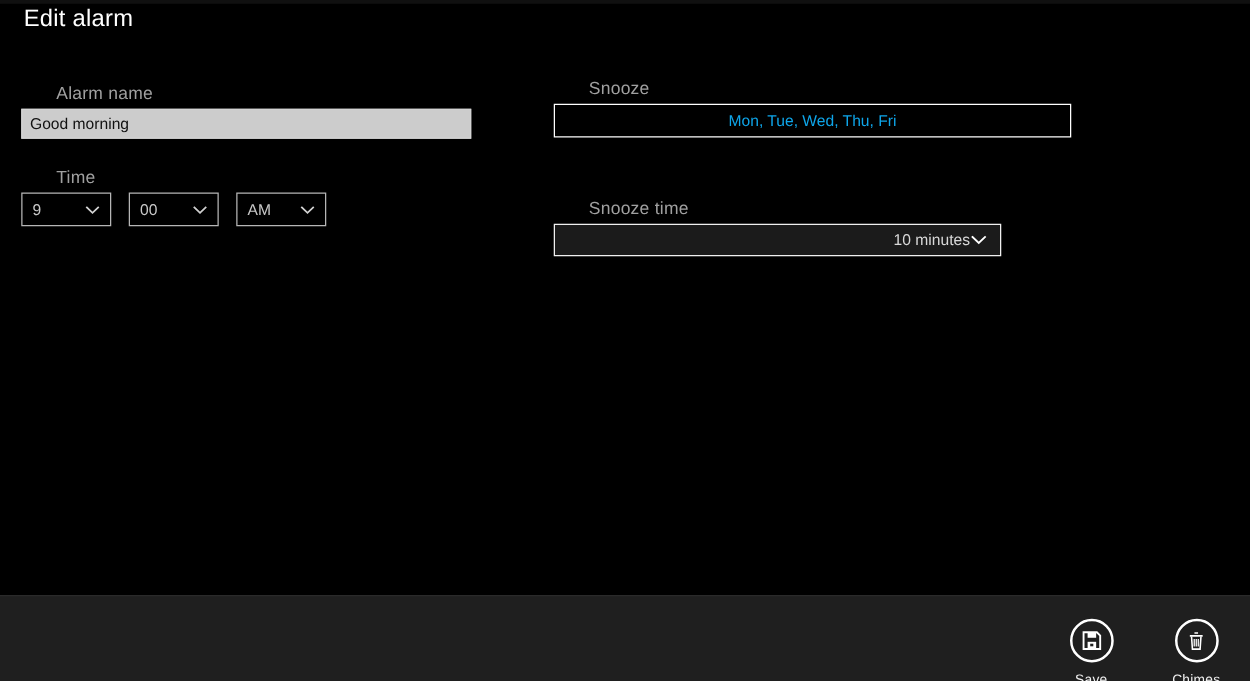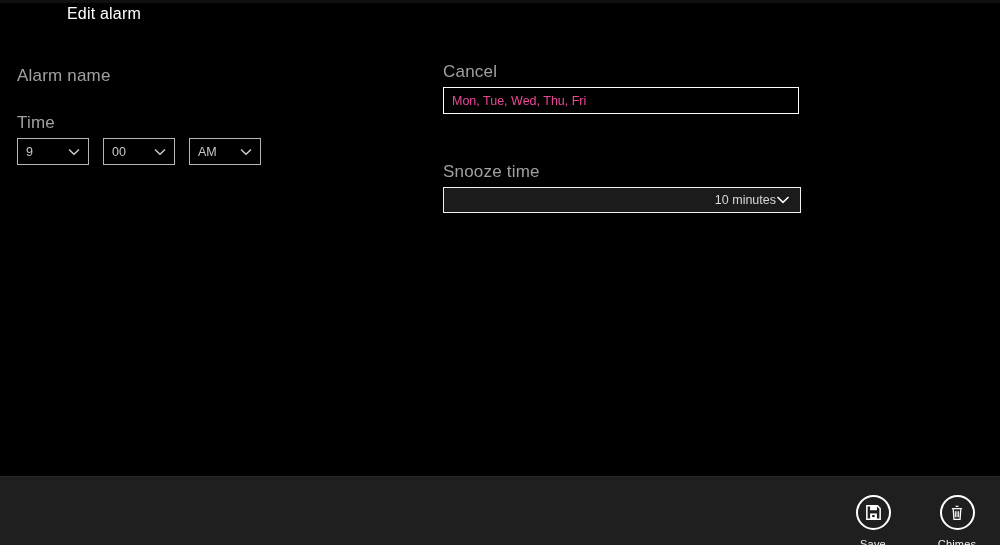--- a/index.html
+++ b/index.html
@@ -23,34 +23,34 @@
     top: 0; left: 0;
     width: 1000px;
     height: 3px;
     background: #101010;
   }
 
   .page-title {
     position: absolute;
     left: 19px;
     top: 5px;
-    font-size: 16px;
+    font-size: 19px;
     font-weight: 400;
     color: #ffffff;
     letter-spacing: .2px;
-    margin-left: 48px;
   }
 
   
   .field-label {
-    font-size: 17px;
+    font-size: 14px;
     color: #a0a0a0;
     letter-spacing: .2px;
     margin-bottom: 5px;
     display: block;
+    margin-left: 28px;
   }
 
   
   .col-left {
     position: absolute;
     left: 17px;
     top: 66px;
     width: 362px;
   }
 
@@ -71,31 +71,32 @@
     font-family: "Liberation Sans", sans-serif;
     font-size: 12.5px;
     padding: 0 6px;
     line-height: 22px;
     outline: none;
     display: block;
   }
 
   
   .input-dark {
-    width: 356px;
+    width: 414px;
     height: 27px;
     background: #000000;
     border: 1px solid #ffffff;
-    color: #ec4899;
+    color: #0ea5e9;
     font-family: "Liberation Sans", sans-serif;
     font-size: 12.5px;
     padding: 0 8px;
     line-height: 25px;
     outline: none;
     display: block;
+    text-align: center;
   }
 
   .spacer-22 { height: 22px; }
   .spacer-24 { height: 24px; }
 
   
   .time-row {
     display: flex;
     gap: 14px;
   }
@@ -196,20 +197,21 @@
 </head>
 <body>
 
 <div class="top-strip"></div>
 
 <div class="page-title">Edit alarm</div>
 
 <div class="col-left">
 
   <label class="field-label">Alarm name</label>
+  <input class="input-light" type="text" value="Good morning" style="">
 
   <div class="spacer-22"></div>
 
   <label class="field-label">Time</label>
 
   <div class="time-row">
 
     <div class="combo-small">
       <span class="combo-text">9</span>
       <span class="chev">
@@ -235,21 +237,21 @@
             <path d="M2.5 5 L7 9.3 L11.5 5" stroke="#d0d0d0" stroke-width="1.4" fill="none" stroke-linecap="square"></path>
           </svg>
       </span>
     </div>
 
   </div>
 </div>
 
 <div class="col-right">
 
-  <label class="field-label">Cancel</label>
+  <label class="field-label">Snooze</label>
   <input class="input-dark" type="text" value="Mon, Tue, Wed, Thu, Fri" style="">
 
   <div class="spacer-24"></div>
 
 
   <div class="spacer-24"></div>
 
   <label class="field-label">Snooze time</label>
   <div class="combo-wide">
     <span class="combo-text">10 minutes</span>

